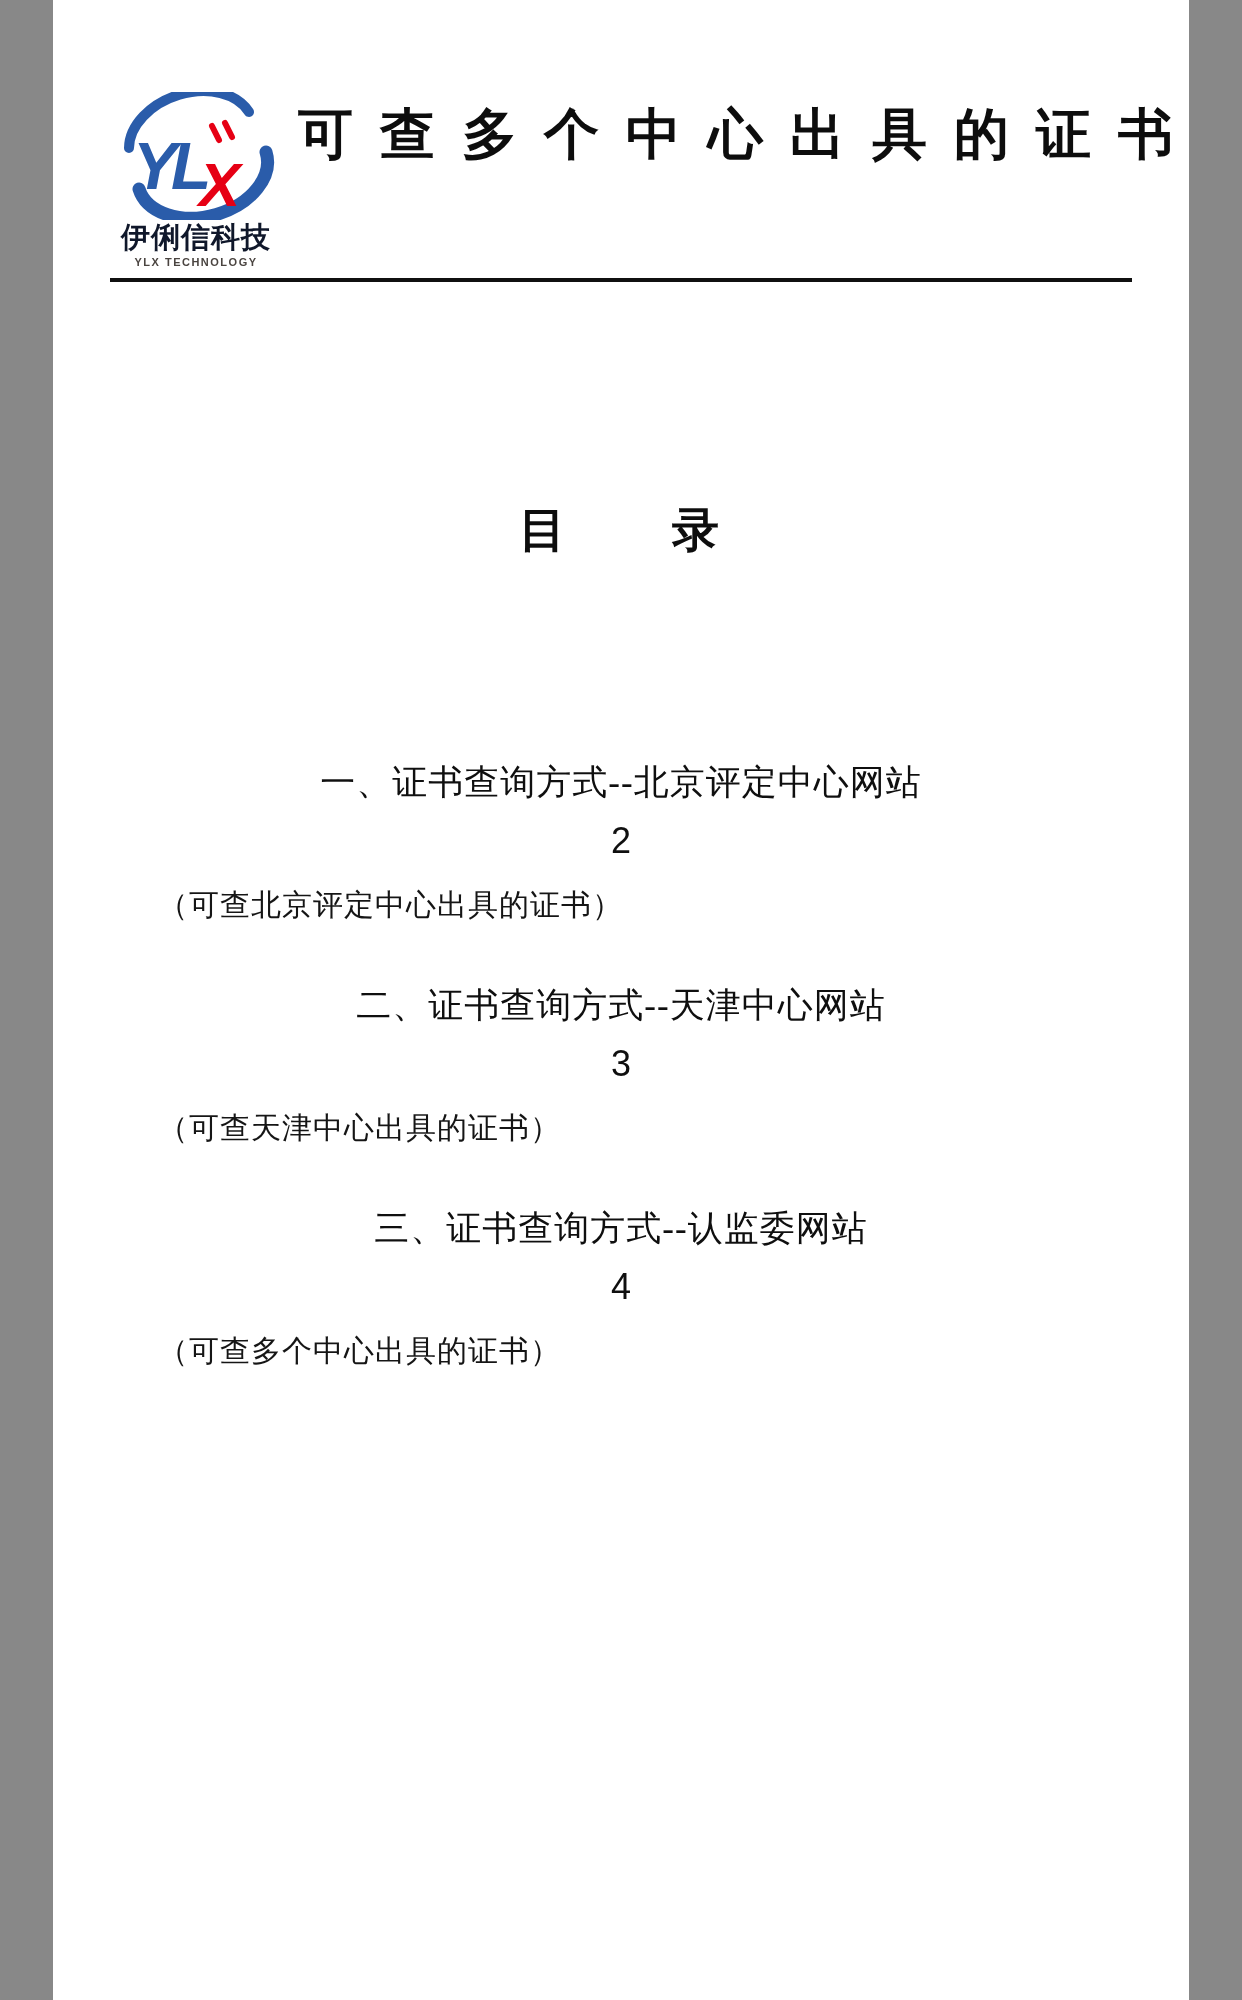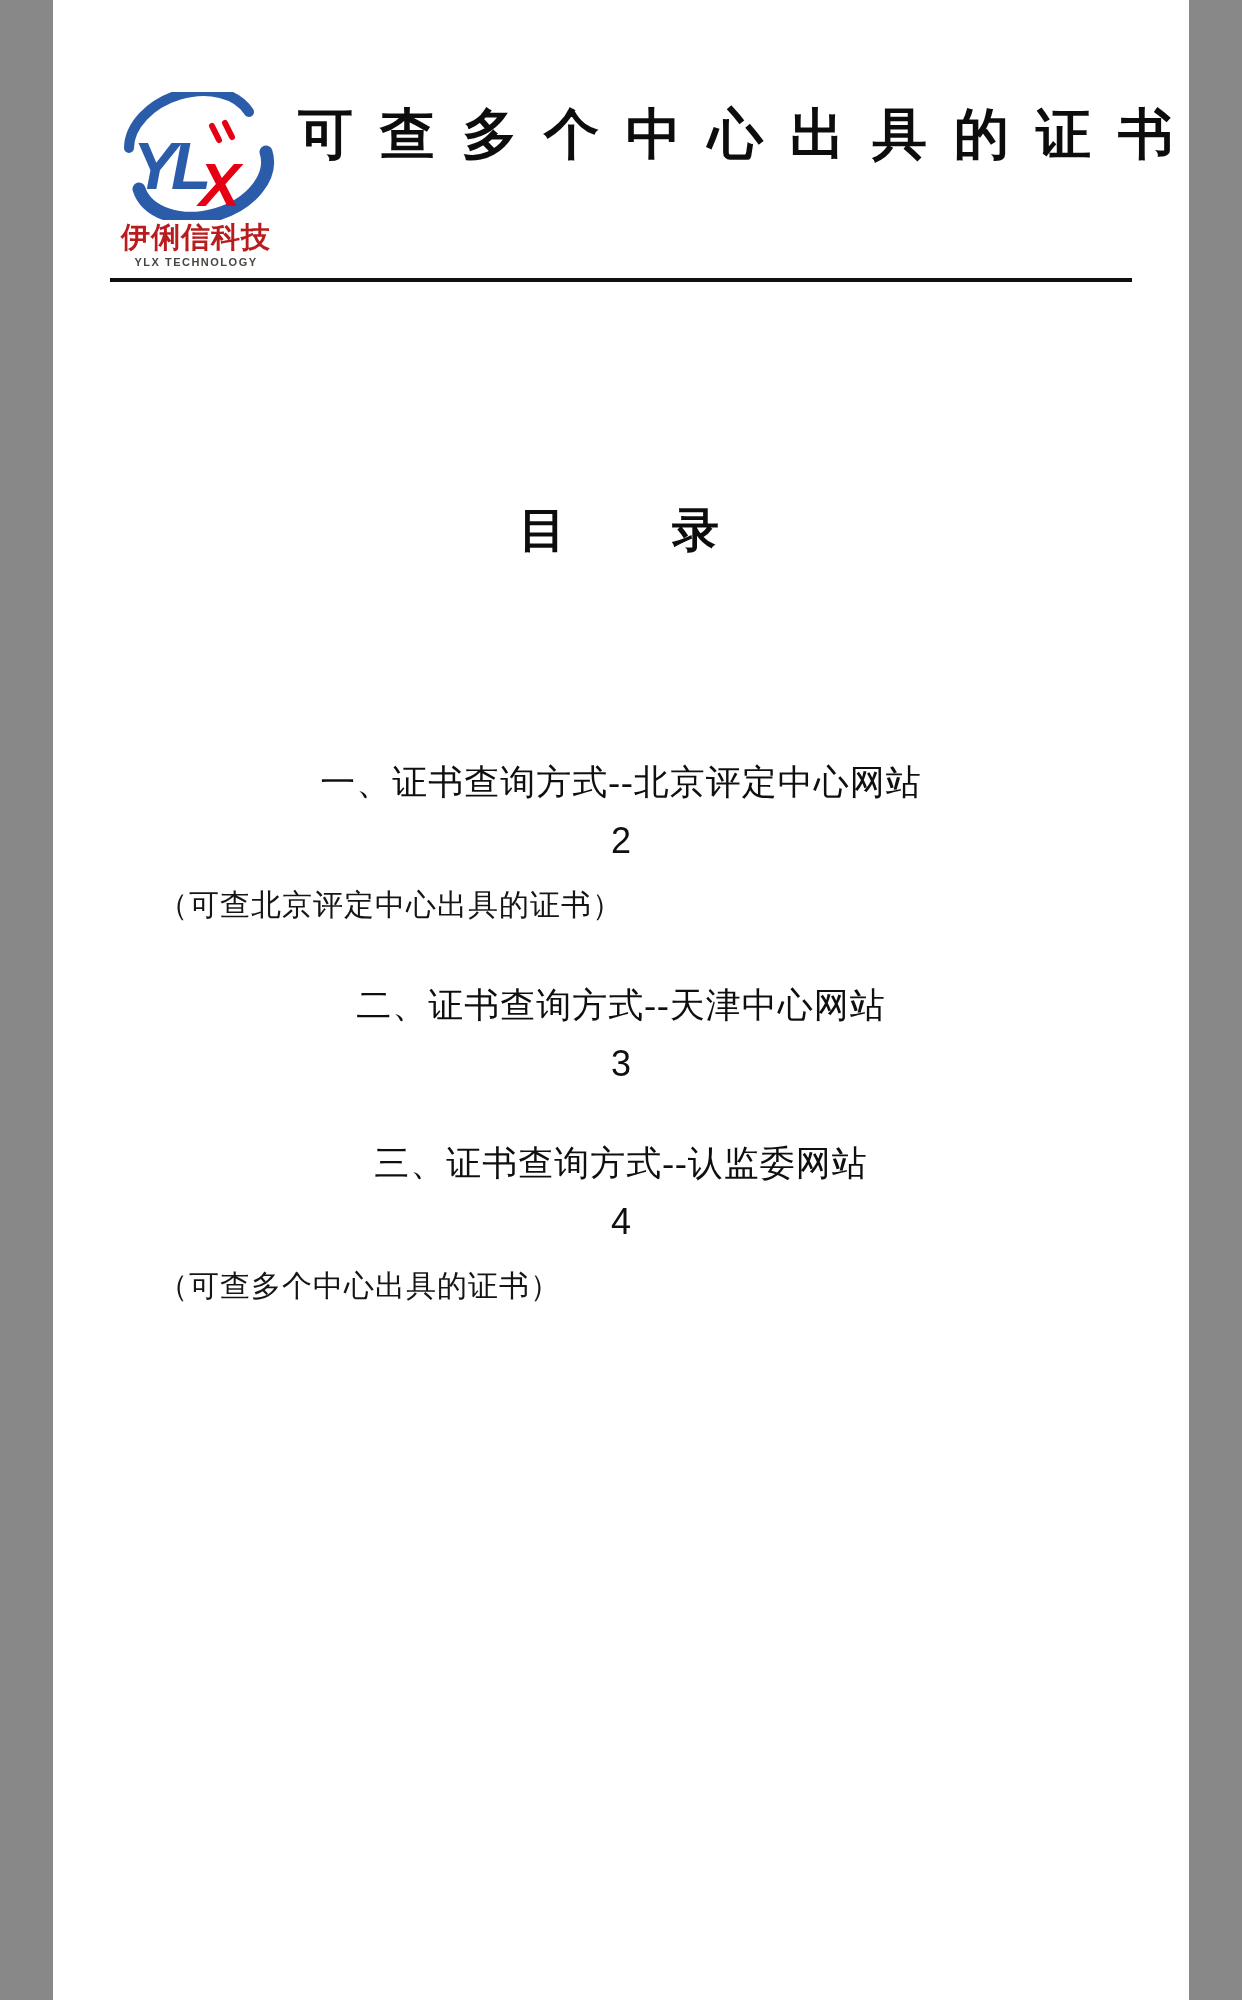--- a/index.html
+++ b/index.html
@@ -13,21 +13,21 @@
   
   .header {
     margin:0 57px; padding-top:92px; padding-bottom:4px;
     display:flex; align-items:stretch;
     border-bottom:4px solid #101010;
   }
   .logo-block { width:172px; flex:0 0 172px; text-align:center; }
   .logo-graphic { display:block; margin:0 auto; }
   .logo-cn {
     font-family:"Liberation Sans","DejaVu Sans",sans-serif;
-    font-weight:bold; font-size:29px; color:#b91c1c; letter-spacing:1px;
+    font-weight:bold; font-size:29px; color:#0f172a; letter-spacing:1px;
     line-height:1.1; margin-top:2px; white-space:nowrap;
   }
   .logo-en {
     font-family:"Liberation Sans","DejaVu Sans",sans-serif;
     font-weight:bold; font-size:11px; color:#4a4440; letter-spacing:1.5px;
     margin-top:2px; white-space:nowrap;
   }
   .header-right {
     flex:1; display:flex; flex-direction:column; justify-content:space-between;
     min-height:182px;
@@ -115,20 +115,21 @@
       </div>
       <div class="toc-note">（可查北京评定中心出具的证书）</div>
     </div>
 
     <div class="toc-entry">
       <div class="toc-row">
         <span class="toc-label">二、证书查询方式--天津中心网站</span>
         <span class="toc-dots"></span>
         <span class="toc-page">3</span>
       </div>
+      <div class="toc-note">（可查天津中心出具的证书）</div>
     </div>
 
     <div class="toc-entry">
       <div class="toc-row">
         <span class="toc-label">三、证书查询方式--认监委网站</span>
         <span class="toc-dots"></span>
         <span class="toc-page">4</span>
       </div>
       <div class="toc-note">（可查多个中心出具的证书）</div>
     </div>

